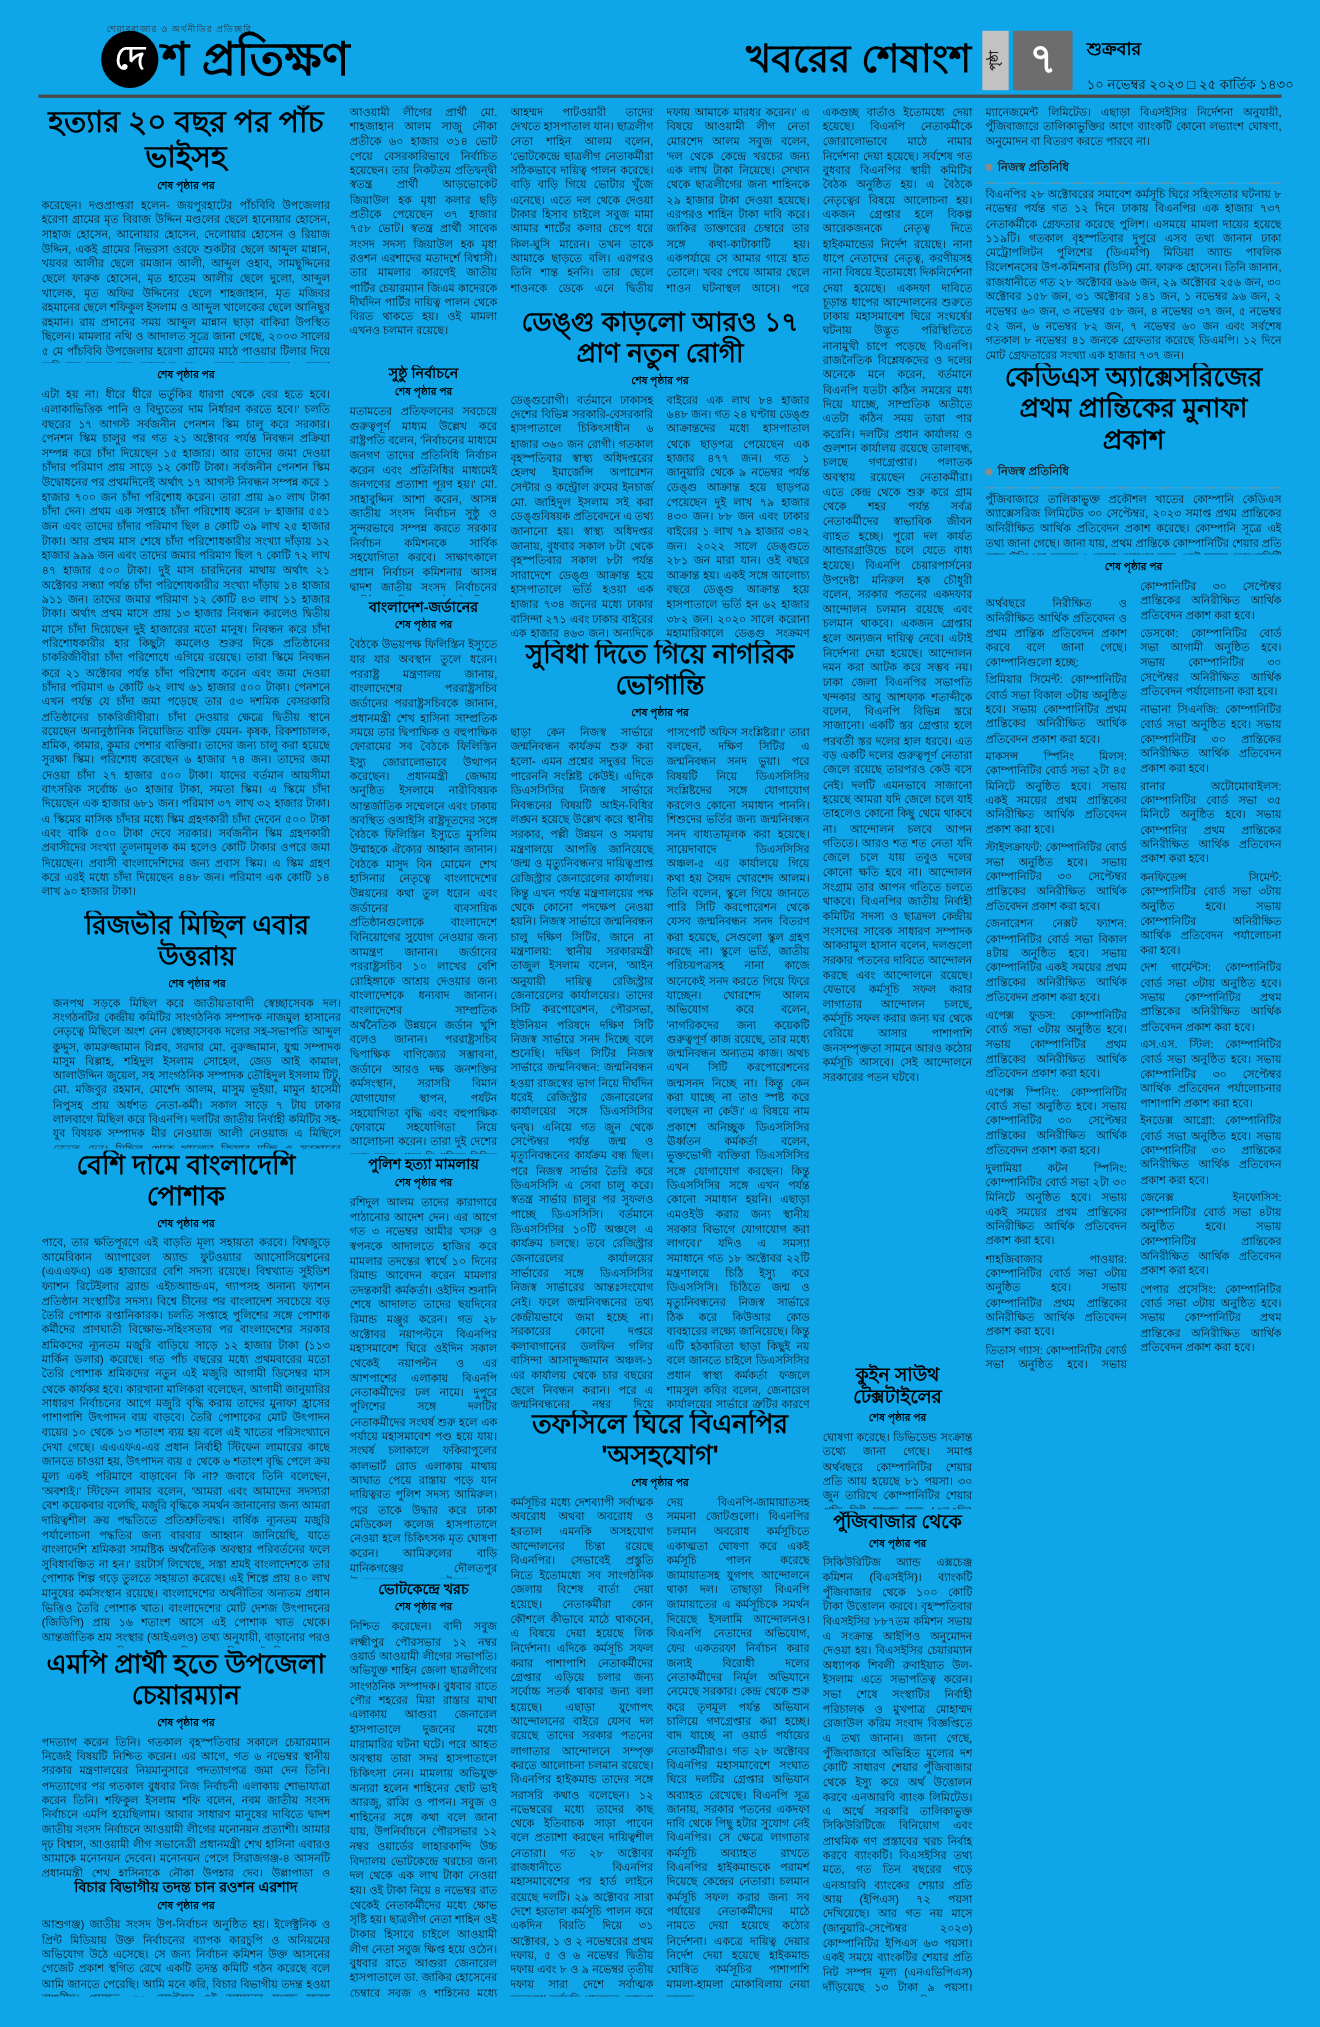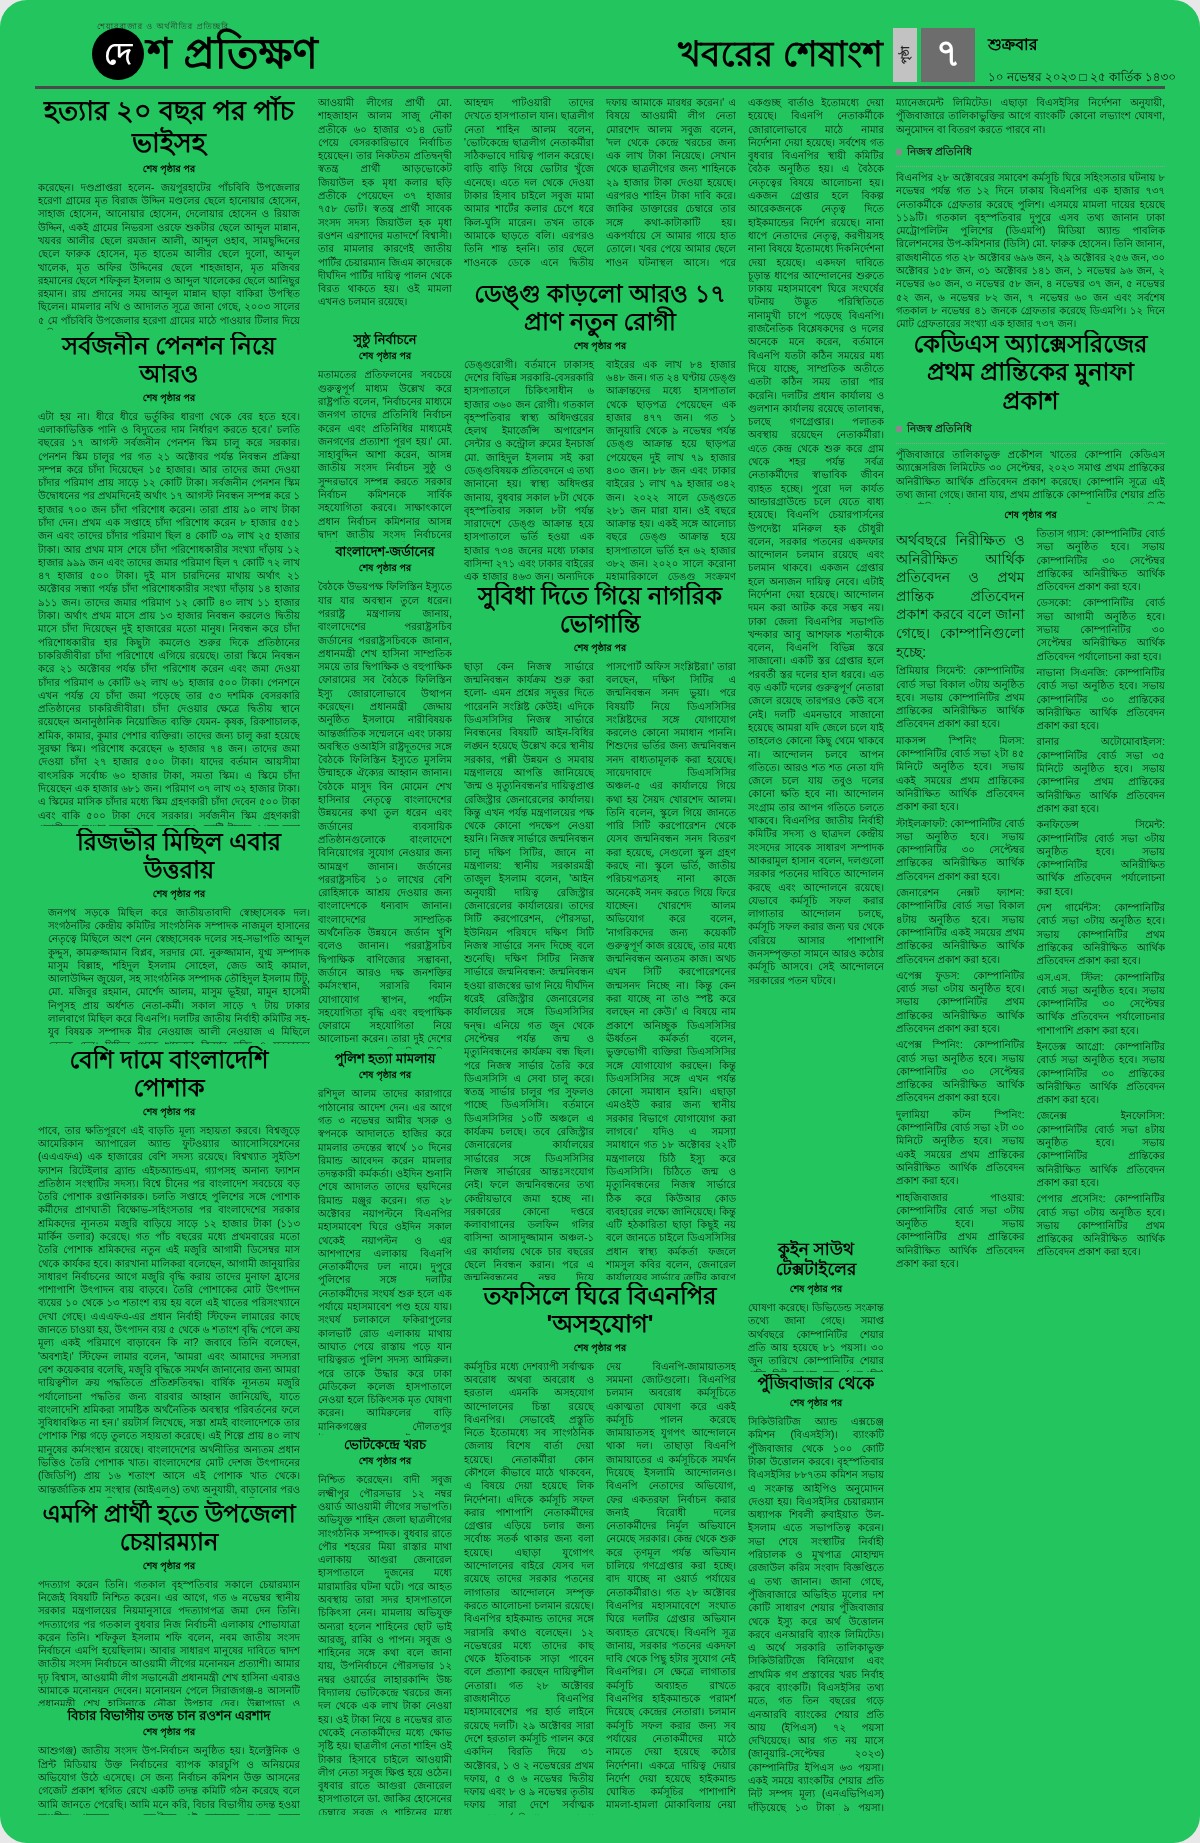--- a/index.html
+++ b/index.html
@@ -1,17 +1,17 @@
 <!DOCTYPE html>
 <html><head>
 <meta charset="utf-8">
 <style>
   html,body{margin:0;padding:0;background:#e8e8e8;}
-  .page{position:relative;width:1200px;height:1843px;background:#22c55e;margin:0 auto;
-        font-family:"Liberation Sans","DejaVu Sans",sans-serif;color:#151515;overflow:hidden;border-radius:27px;}
+  .page{position:relative;width:1200px;height:1843px;background:#0ea5e9;margin:0 auto;
+        font-family:"Liberation Sans","DejaVu Sans",sans-serif;color:#151515;overflow:hidden;}
   
   .tagline{position:absolute;left:97px;top:20px;font-size:8px;color:#333;letter-spacing:1px;}
   .logo{position:absolute;left:92px;top:28px;font-size:42px;font-weight:900;color:#000;
         display:flex;align-items:center;line-height:1;}
   .logo-disc{display:inline-flex;align-items:center;justify-content:center;width:52px;height:52px;
         background:#000;color:#fff;border-radius:50%;font-size:30px;font-weight:900;margin-right:3px;}
   .section-title{position:absolute;left:615px;top:36px;width:268px;text-align:right;
         font-size:35px;font-weight:900;color:#000;line-height:1;}
   .page-tab-label{position:absolute;left:893px;top:28px;width:24px;height:54px;background:#c2c2c2;
         color:#222;display:flex;align-items:center;justify-content:center;font-size:11px;font-weight:700;
@@ -27,21 +27,21 @@
   .h1{font-size:27px;}
   .h2{font-size:24px;}
   .h3{font-size:13px;}
   .h4{font-size:17px;}
   .continued{text-align:center;font-size:9.5px;font-weight:700;color:#000;margin:2px 0 4px;}
   .byline{font-size:10.5px;font-weight:700;color:#222;margin:6px 0 4px;padding-bottom:5px;
         border-bottom:1px dotted #999;}
   .byline .sq{display:inline-block;width:6px;height:6px;background:#8a8a8a;margin-right:5px;}
   .body{font-size:10px;line-height:1.33;text-align:justify;margin:0;}
   .cols2{column-count:2;column-gap:12px;}
-  .board-intro{font-size:14px;line-height:1.33;text-align:justify;margin:4px 0 3px;}
+  .board-intro{font-size:10px;line-height:1.33;text-align:justify;margin:16px 0 3px;}
   .board-list{font-size:10px;line-height:1.33;text-align:justify;}
   .board-list .item{margin:0 0 3px;}
   .board-list .c-name{font-weight:400;}
 </style>
 </head>
 <body>
 
 <div class="page">
 
   <header>
@@ -60,21 +60,20 @@
     <div class="header-rule"></div>
   </header>
 
   <section class="article" style="left:38px;top:96px;width:262px;height:234px">
     <h2 class="hl h1">হত্যার ২০ বছর পর পাঁচ ভাইসহ</h2>
     <div class="continued">শেষ পৃষ্ঠার পর</div>
     <p class="body">করেছেন। দণ্ডপ্রাপ্তরা হলেন- জয়পুরহাটের পাঁচবিবি উপজেলার হরেণা গ্রামের মৃত বিরাজ উদ্দিন মণ্ডলের ছেলে হানোয়ার হোসেন, সাহাজ হোসেন, আনোয়ার হোসেন, দেলোয়ার হোসেন ও রিয়াজ উদ্দিন, একই গ্রামের নিভরসা ওরফে শুকটার ছেলে আব্দুল মান্নান, খয়বর আলীর ছেলে রমজান আলী, আব্দুল ওহাব, সামছুদ্দিনের ছেলে ফারুক হোসেন, মৃত হাতেম আলীর ছেলে দুলো, আব্দুল খালেক, মৃত অফির উদ্দিনের ছেলে শাহজাহান, মৃত মজিবর রহমানের ছেলে শফিকুল ইসলাম ও আব্দুল খালেকের ছেলে আনিছুর রহমান। রায় প্রদানের সময় আব্দুল মান্নান ছাড়া বাকিরা উপস্থিত ছিলেন। মামলার নথি ও আদালত সূত্রে জানা গেছে, ২০০৩ সালের ৫ মে পাঁচবিবি উপজেলার হরেণা গ্রামের মাঠে পাওয়ার টিলার দিয়ে জমি চাষ করতে যান ভোলা মণ্ডল। এ সময় চালক ছাড়াও ভোলা মণ্ডলের আরও তিন ভাই উপস্থিত ছিলেন। ওইদিন রাত দেড়টার দিকে জমির পাশে চার ভাই শ্যালো মেশিনের পাশে বিছানা করে শুয়ে পড়েন। আর চালক পাওয়ার টিলার চালাচ্ছিলেন। হঠাৎ জমিতে কাদার মধ্যে হাঁটার শব্দ পান তারা। এ সময় তারা তাদের কাছে থাকা টর্চলাইট জ্বালিয়ে দেখতে পান, মুখ চেনা কয়েকজন ব্যক্তি পিস্তল ও দেশীয় অস্ত্র নিয়ে তাদের দিকে এগিয়ে এসে ঘিরে ফেলে হামলা চালায়। একপর্যায়ে ভোলা মণ্ডলকে তারা কুপিয়ে জখম করেন। পরে গুরুতর আহত অবস্থায় ভোলাকে উদ্ধার করে প্রথমে পাঁচবিবির মহীপুর উপজেলা স্বাস্থ্য কমপ্লেক্সে ভর্তি করা হয়। সেখানে তার অবস্থার অবনতি হলে জয়পুরহাট আধুনিক জেলা হাসপাতালে নেওয়ার পথে তিনি মারা যান। এ ঘটনায় নিহতের ছোট ভাই দোলা মণ্ডল বাদী হয়ে ৬ নভেম্বর পাঁচবিবি থানায় আসামিদের নাম উল্লেখ করে হত্যা মামলা দায়ের করেন। পরে মামলাটি তদন্ত করেন তৎকালীন উপপরিদর্শক আব্দুস সাত্তার। তদন্ত শেষে আসামিদের বিরুদ্ধে অভিযোগের সত্যতা প্রাথমিকভাবে প্রমাণিত হওয়ায় ২০০৩ সালের ২ নভেম্বর অভিযোগপত্র দাখিল করেন। পরে নারাজি হলে পুনরায় তদন্ত শেষে ২০০৪ সালের ৩০ এপ্রিল আদালতে অভিযোগপত্র দাখিল করেন। বিচারিক প্রক্রিয়ায় ১৩ জন সাক্ষীর সাক্ষ্য গ্রহণ করা হয়। দীর্ঘ শুনানি শেষে বিচারক আজ এ রায় দেন</p>
   </section>
 
   <section class="article" style="left:38px;top:332px;width:262px;height:494px">
-    <h2 class="hl h2">সর্বজনীন পেনশন নিয়ে আরও</h2>
     <div class="continued">শেষ পৃষ্ঠার পর</div>
     <p class="body">এটা হয় না। ধীরে ধীরে ভর্তুকির ধারণা থেকে বের হতে হবে। এলাকাভিত্তিক পানি ও বিদ্যুতের দাম নির্ধারণ করতে হবে।' চলতি বছরের ১৭ আগস্ট সর্বজনীন পেনশন স্কিম চালু করে সরকার। পেনশন স্কিম চালুর পর গত ২১ অক্টোবর পর্যন্ত নিবন্ধন প্রক্রিয়া সম্পন্ন করে চাঁদা দিয়েছেন ১৫ হাজার। আর তাদের জমা দেওয়া চাঁদার পরিমাণ প্রায় সাড়ে ১২ কোটি টাকা। সর্বজনীন পেনশন স্কিম উদ্বোধনের পর প্রথমদিনেই অর্থাৎ ১৭ আগস্ট নিবন্ধন সম্পন্ন করে ১ হাজার ৭০০ জন চাঁদা পরিশোধ করেন। তারা প্রায় ৯০ লাখ টাকা চাঁদা দেন। প্রথম এক সপ্তাহে চাঁদা পরিশোধ করেন ৮ হাজার ৫৫১ জন এবং তাদের চাঁদার পরিমাণ ছিল ৪ কোটি ৩৯ লাখ ২৫ হাজার টাকা। আর প্রথম মাস শেষে চাঁদা পরিশোধকারীর সংখ্যা দাঁড়ায় ১২ হাজার ৯৯৯ জন এবং তাদের জমার পরিমাণ ছিল ৭ কোটি ৭২ লাখ ৪৭ হাজার ৫০০ টাকা। দুই মাস চারদিনের মাথায় অর্থাৎ ২১ অক্টোবর সন্ধ্যা পর্যন্ত চাঁদা পরিশোধকারীর সংখ্যা দাঁড়ায় ১৪ হাজার ৯১১ জন। তাদের জমার পরিমাণ ১২ কোটি ৪৩ লাখ ১১ হাজার টাকা। অর্থাৎ প্রথম মাসে প্রায় ১৩ হাজার নিবন্ধন করলেও দ্বিতীয় মাসে চাঁদা দিয়েছেন দুই হাজারের মতো মানুষ। নিবন্ধন করে চাঁদা পরিশোধকারীর হার কিছুটা কমলেও শুরুর দিকে প্রতিষ্ঠানের চাকরিজীবীরা চাঁদা পরিশোধে এগিয়ে রয়েছে। তারা স্কিমে নিবন্ধন করে ২১ অক্টোবর পর্যন্ত চাঁদা পরিশোধ করেন এবং জমা দেওয়া চাঁদার পরিমাণ ৬ কোটি ৬২ লাখ ৬১ হাজার ৫০০ টাকা। পেনশনে এখন পর্যন্ত যে চাঁদা জমা পড়েছে তার ৫৩ দশমিক বেসরকারি প্রতিষ্ঠানের চাকরিজীবীরা। চাঁদা দেওয়ার ক্ষেত্রে দ্বিতীয় স্থানে রয়েছেন অনানুষ্ঠানিক নিয়োজিত ব্যক্তি যেমন- কৃষক, রিকশাচালক, শ্রমিক, কামার, কুমার পেশার ব্যক্তিরা। তাদের জন্য চালু করা হয়েছে সুরক্ষা স্কিম। পরিশোধ করেছেন ৬ হাজার ৭৪ জন। তাদের জমা দেওয়া চাঁদা ২৭ হাজার ৫০০ টাকা। যাদের বর্তমান আয়সীমা বাৎসরিক সর্বোচ্চ ৬০ হাজার টাকা, সমতা স্কিম। এ স্কিমে চাঁদা দিয়েছেন এক হাজার ৬৮১ জন। পরিমাণ ৩৭ লাখ ৩২ হাজার টাকা। এ স্কিমের মাসিক চাঁদার মধ্যে স্কিম গ্রহণকারী চাঁদা দেবেন ৫০০ টাকা এবং বাকি ৫০০ টাকা দেবে সরকার। সর্বজনীন স্কিম গ্রহণকারী প্রবাসীদের সংখ্যা তুলনামূলক কম হলেও কোটি টাকার ওপরে জমা দিয়েছেন। প্রবাসী বাংলাদেশিদের জন্য প্রবাস স্কিম। এ স্কিম গ্রহণ করে এরই মধ্যে চাঁদা দিয়েছেন ৪৪৮ জন। পরিমাণ এক কোটি ১৪ লাখ ৯০ হাজার টাকা।</p>
   </section>
 
   <section class="article" style="left:48px;top:828px;width:262px;height:216px">
     <h2 class="hl h2">রিজভীর মিছিল এবার উত্তরায়</h2>
     <div class="continued">শেষ পৃষ্ঠার পর</div>
     <p class="body">জনপথ সড়কে মিছিল করে জাতীয়তাবাদী স্বেচ্ছাসেবক দল। সংগঠনটির কেন্দ্রীয় কমিটির সাংগঠনিক সম্পাদক নাজমুল হাসানের নেতৃত্বে মিছিলে অংশ নেন স্বেচ্ছাসেবক দলের সহ-সভাপতি আব্দুল কুদ্দুস, কামরুজ্জামান বিপ্লব, সরদার মো. নুরুজ্জামান, যুগ্ম সম্পাদক মাসুম বিল্লাহ, শহিদুল ইসলাম সোহেল, জেড আই কামাল, আলাউদ্দিন জুয়েল, সহ সাংগঠনিক সম্পাদক তৌহিদুল ইসলাম টিটু, মো. মজিবুর রহমান, মোর্শেদ আলম, মাসুম ভূইয়া, মামুন হাসেমী নিপুসহ প্রায় অর্ধশত নেতা-কর্মী। সকাল সাড়ে ৭ টায় ঢাকার লালবাগে মিছিল করে বিএনপি। দলটির জাতীয় নির্বাহী কমিটির সহ-যুব বিষয়ক সম্পাদক মীর নেওয়াজ আলী নেওয়াজ এ মিছিলে নেতৃত্ব দেন। মিছিল থেকে খালেদা জিয়ার মুক্তি ও সরকারের পদত্যাগ দাবিতে শ্লোগান দেওয়া হয়। মিছিলে অন্যদের মধ্যে অংশ নেন যুবদল কেন্দ্রীয় কমিটির সাবেক সহ-সাংগঠনিক সোহেল আহমেদ রানা, সহ-শ্রম সম্পাদক মহিনুল হিটু, চকবাজার থানা যুবদলের আহ্বায়ক সাবা করিম লাকী, সাধারণ সম্পাদক ইকবাল হোসেন স্বপন, ২৫ নম্বর ওয়ার্ড বিএনপির সাবেক সাধারণ সম্পাদক মাইজউদিন মাইজু ও যুগ্ম সম্পাদক তানভী বিপ্লব, বিএনপি নেতা রাজু সিকদার, জাসাস কেন্দ্রীয় কর্মী কাইয়ুম, যুবদল নেতা রাসেল দেওয়ান, মো. শাজাহান ও লালবাগ থানা ছাত্রদলের সদস্য সচিব ফজলে হোসেন রাব্বী, মো. সুমন, রাজিবুল হাসান বাবু, মোতালেব আহমেদ, জহির উদিনসহ শতাধিক নেতা-কর্মী।</p>
   </section>
 

